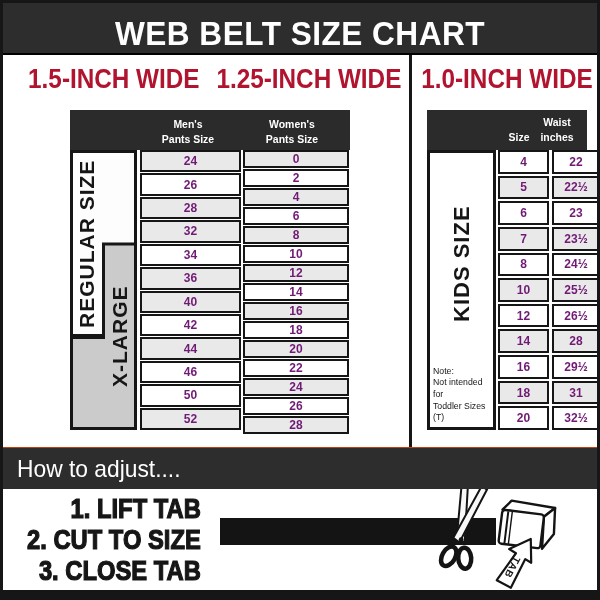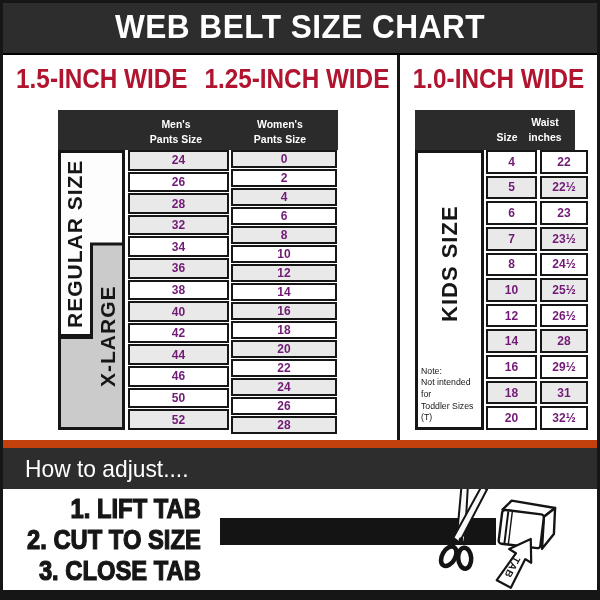--- a/index.html
+++ b/index.html
@@ -3,27 +3,27 @@
 <meta charset="utf-8">
 <style>
   * { margin:0; padding:0; box-sizing:border-box; }
   html,body { background:#888; }
   body { font-family:"Liberation Sans","DejaVu Sans",sans-serif; }
   .page { position:relative; width:600px; height:600px; background:#fff; overflow:hidden; }
   .frame { position:absolute; inset:0; border:3px solid #161616; border-bottom:10px solid #161616; pointer-events:none; z-index:40; }
 
   
   .top-banner { position:absolute; left:0; top:0; width:600px; height:55px; background:#2d2d2d;
-    display:flex; align-items:center; justify-content:center; border-bottom:2px solid #000; }
+    display:flex; align-items:flex-end; justify-content:center; border-bottom:2px solid #000; }
   .top-banner span { color:#fff; font-size:34px; font-weight:bold; letter-spacing:.5px;
     transform:scaleX(.93); transform-origin:center; white-space:nowrap; }
 
   
   .panels { position:absolute; left:3px; top:55px; width:594px; height:393px; display:flex;
-    border-bottom:8px solid #c2410c; background:#fff; }
+    border-bottom:1px solid #c2410c; background:#fff;padding-left:12px; }
   .panel { position:relative; background:#fff; }
   .panel.left { width:397px; border-right:3px solid #161616; }
   .panel.right { flex:1; }
 
   .red-label { position:absolute; color:#b0142f; font-weight:bold; font-size:27px;
     text-align:center; transform:scaleX(.9); transform-origin:center; white-space:nowrap; }
   .red-a { left:4px; top:9px; width:182px; }
   .red-b { left:192px; top:9px; width:188px; }
   .red-c { left:0; top:9px; width:100%; }
 
@@ -58,21 +58,21 @@
   .col .cell { flex:1; border:2px solid #161616; background:#fff; display:flex;
     align-items:center; justify-content:center; font-size:12px; font-weight:bold; color:#701a75; }
   .col .cell.gray { background:#e9e9e9; }
   .men-col   { left:125px; top:95px; width:101px; height:280px; gap:1px; }
   .women-col { left:228px; top:95px; width:106px; height:280px; gap:1px; }
   .ksize-col  { left:86px;  top:95px; width:51px; height:280px; gap:2px; }
   .kwaist-col { left:140px; top:95px; width:48px; height:280px; gap:2px; }
 
   
   .how-banner { position:absolute; left:3px; top:448px; width:594px; height:41px; background:#2d2d2d;
-    display:flex; align-items:center; padding-left:22px; }
+    display:flex; align-items:center; padding-left:14px; }
   .how-banner span { color:#fff; font-size:24px; transform:scaleX(.95); transform-origin:left; }
   .instructions { position:absolute; left:3px; top:489px; width:594px; height:101px; background:#fff;text-align:right; }
   .steps { position:absolute; left:24px; top:5px; }
   .step { font-size:27px; line-height:31px; font-weight:bold; color:#161616;
     transform:scaleX(.88); transform-origin:left; -webkit-text-stroke:1.2px #161616;
     letter-spacing:0; white-space:nowrap; }
   .belt-art { position:absolute; right:5px; top:0; width:380px; height:100px; }
 </style>
 </head>
 <body>
@@ -105,21 +105,20 @@
         <div class="vtext xlarge-label">X-LARGE</div>
       </div>
 
       <div class="col men-col" id="men-col">
           <div class="cell gray">24</div>
           <div class="cell">26</div>
           <div class="cell gray">28</div>
           <div class="cell gray">32</div>
           <div class="cell">34</div>
           <div class="cell gray">36</div>
-          <div class="cell">38</div>
           <div class="cell gray">40</div>
           <div class="cell">42</div>
           <div class="cell gray">44</div>
           <div class="cell">46</div>
           <div class="cell">50</div>
           <div class="cell gray">52</div>
         </div>
       <div class="col women-col" id="women-col">
           <div class="cell gray">0</div>
           <div class="cell">2</div>

